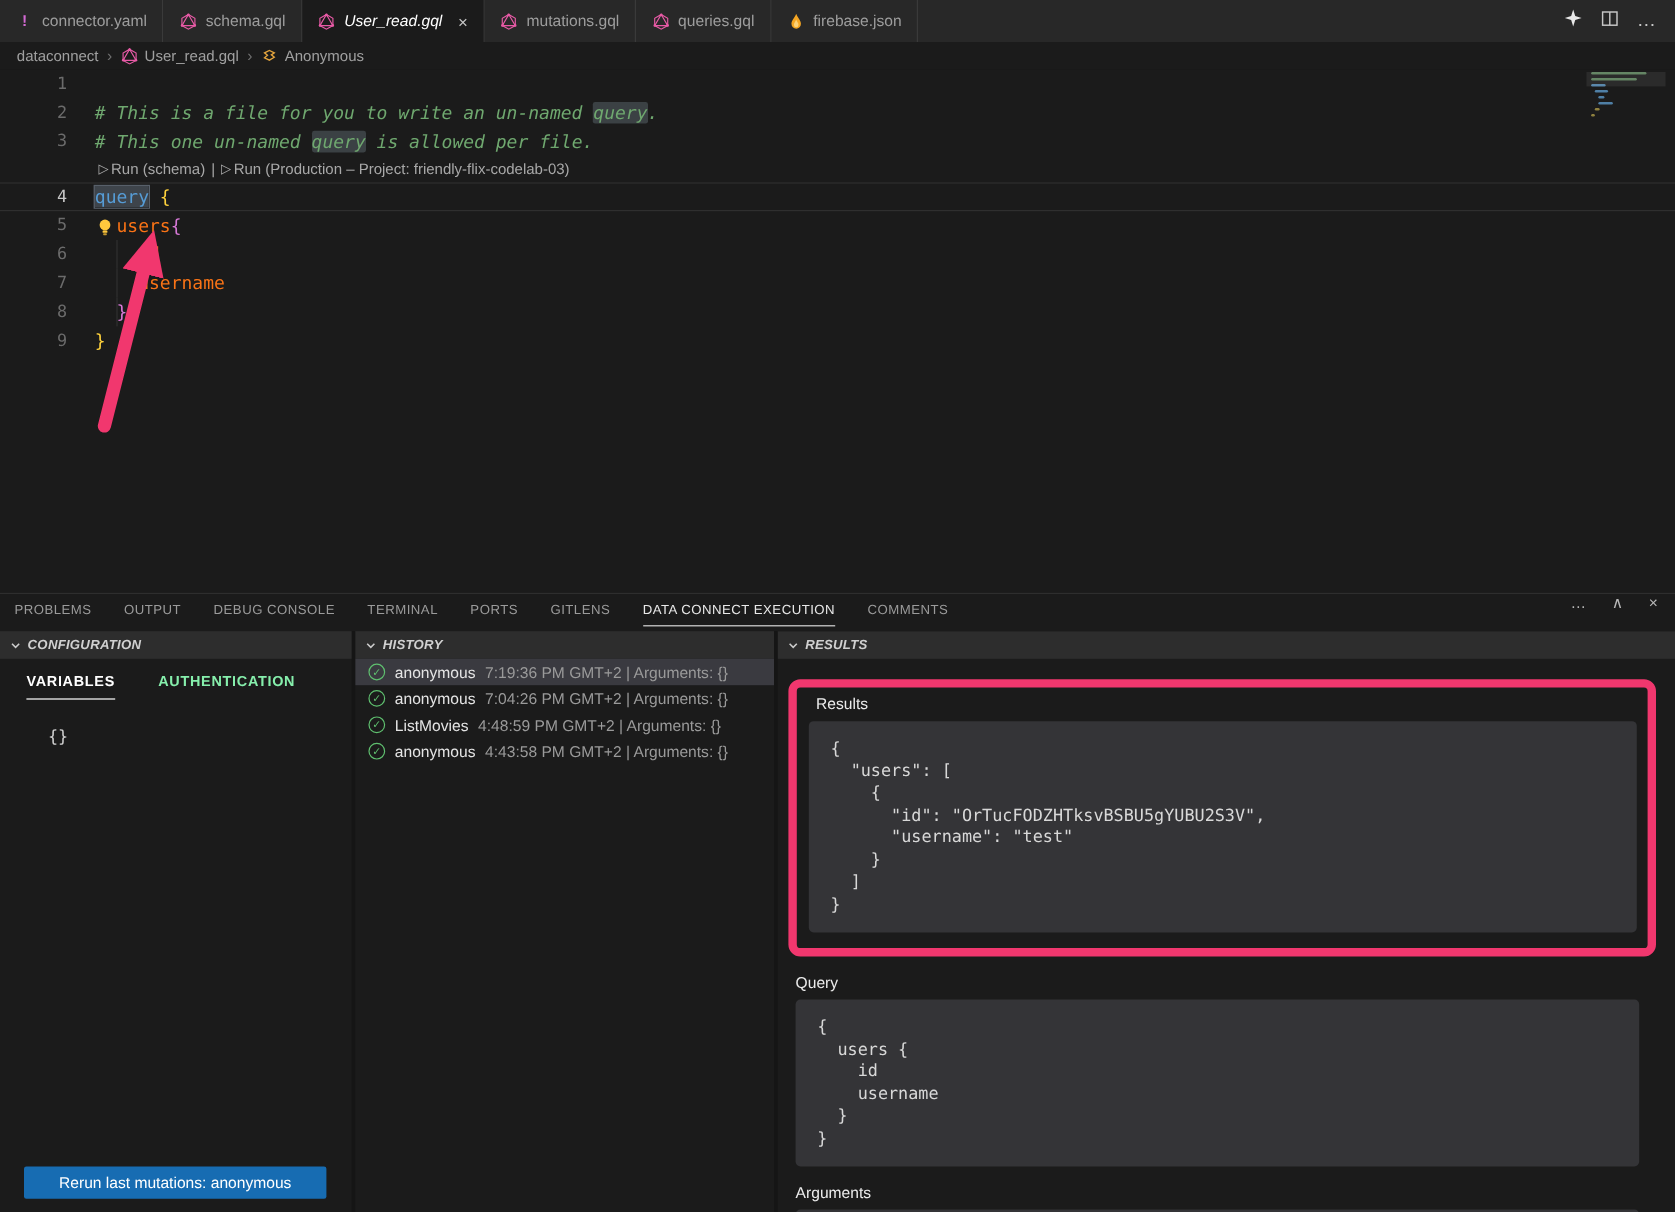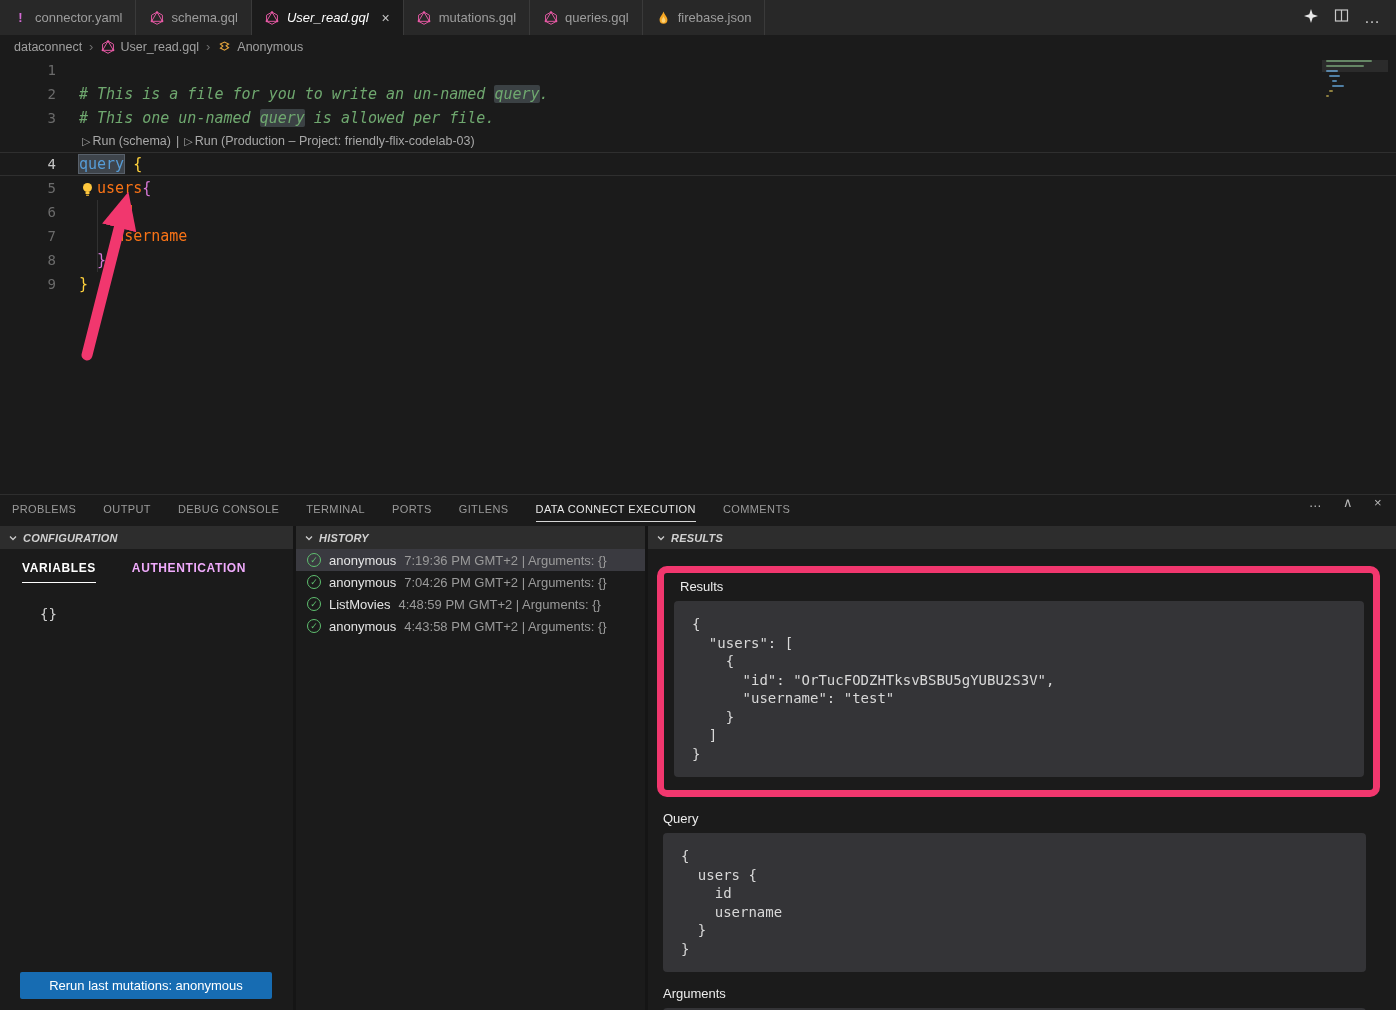--- a/index.html
+++ b/index.html
@@ -72,21 +72,21 @@
   .panel-body { position:absolute; top:31px; left:0; right:0; bottom:0; display:flex; }
   .col-config { width:296px; flex:none; position:relative; border-right:3px solid #151515; }
   .col-history { width:352px; flex:none; border-right:3px solid #151515; }
   .col-results { flex:1; position:relative; overflow:hidden; }
   .sec-header { height:23px; background:#2d2d2d; display:flex; align-items:center; gap:5px;
                 padding-left:8px; font-size:11px; font-weight:700; color:#d0d0d0; letter-spacing:.2px;font-style:italic; }
   .chev { width:10px; height:10px; flex:none; }
   
   .cfg-tabs { display:flex; gap:36px; padding:12px 0 0 22px; font-size:12px;
               font-weight:700; letter-spacing:.6px; }
-  .cfg-tab { color:#f0abfc; padding-bottom:7px; border-bottom:1.5px solid transparent; cursor:pointer; }
+  .cfg-tab { color:#86efac; padding-bottom:7px; border-bottom:1.5px solid transparent; cursor:pointer; }
   .cfg-tab.active { color:#ffffff; border-bottom-color:#ffffff; }
   .cfg-vars { font-family:"DejaVu Sans Mono", monospace; font-size:14px;
               color:#d0d0d0; padding:23px 0 0 40px; }
   .rerun { position:absolute; left:20px; bottom:11px; width:252px; height:27px;
            background:#176cb2; color:#ffffff; font-size:13px; border:none; border-radius:2px;
            display:flex; align-items:center; justify-content:center; cursor:pointer;
            font-family:"Liberation Sans", sans-serif; }
   
   .hrow { height:22px; display:flex; align-items:center; gap:8px; padding-left:11px;
           font-size:13px; cursor:pointer; white-space:nowrap; }

